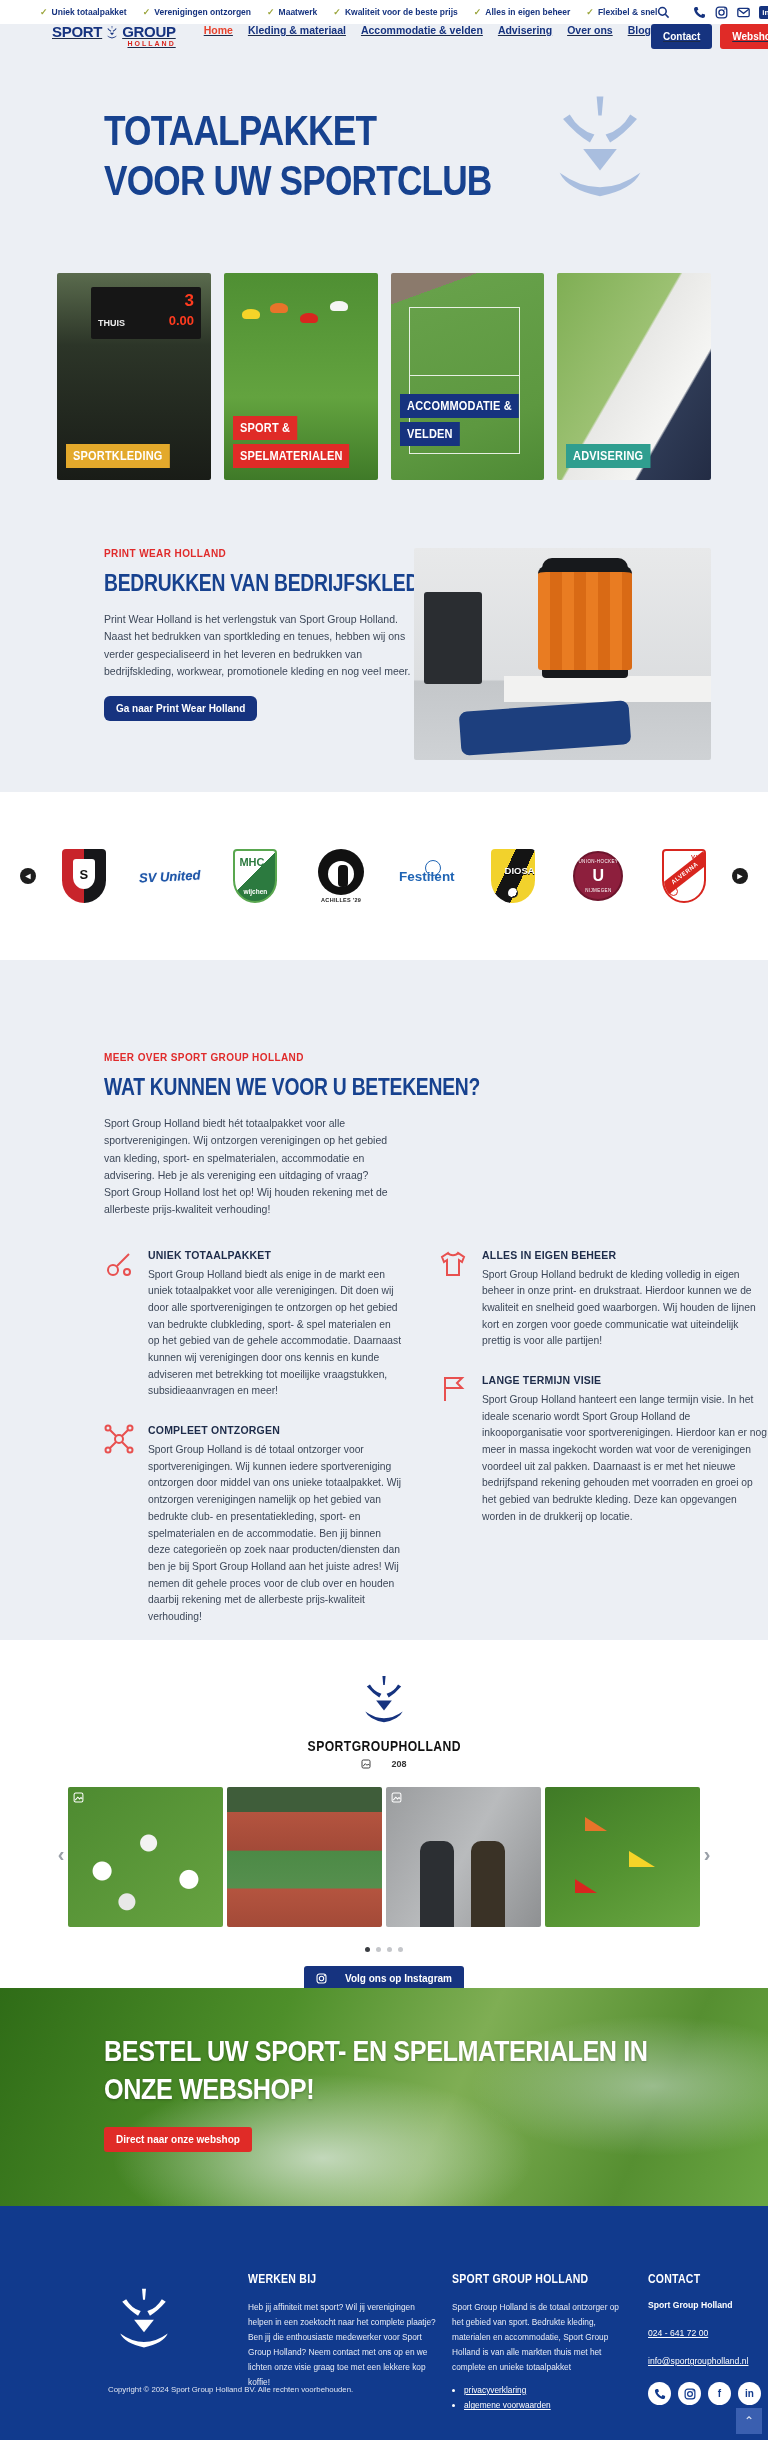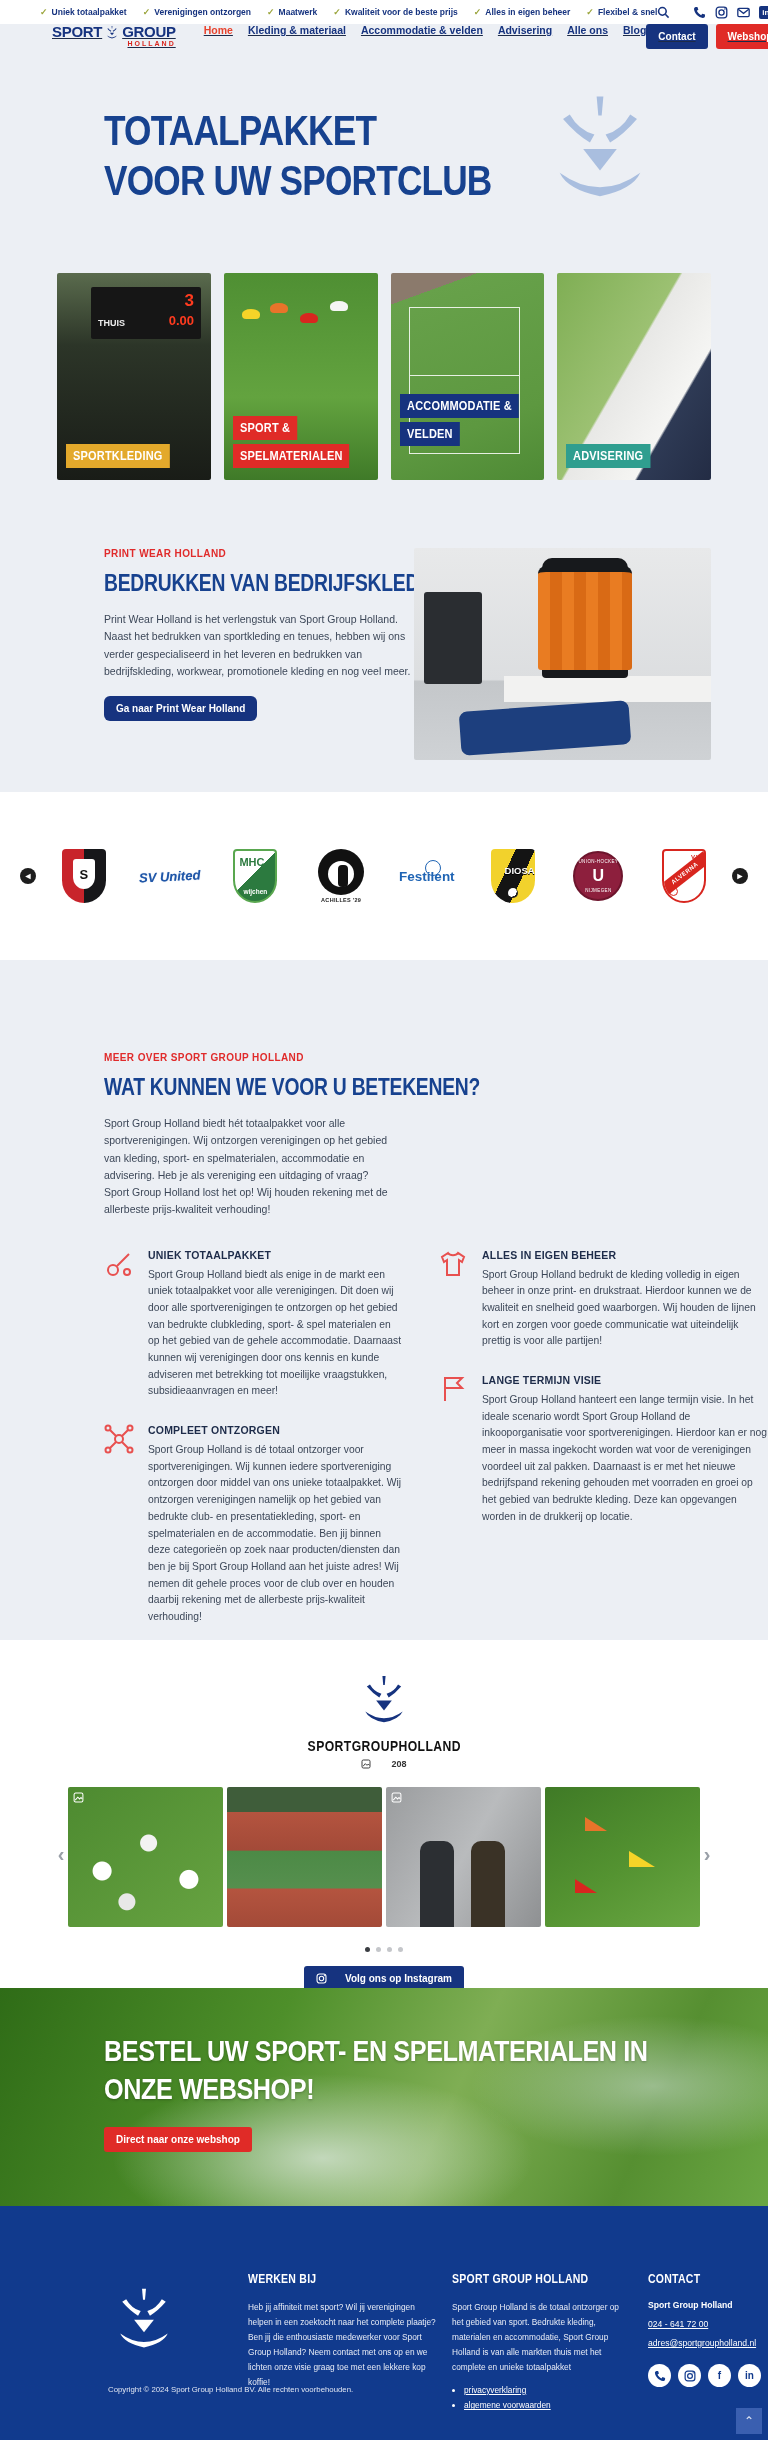--- a/index.html
+++ b/index.html
@@ -149,21 +149,21 @@
   .footer { height:234px; background:#113a8d; color:#fff; position:relative; padding:66px 56px 0; display:grid; grid-template-columns:176px 188px 180px 1fr; column-gap:16px; }
   .f-logo { display:flex; justify-content:center; }
   .f-logo svg { width:66px; height:62px; color:#fff; margin-top:16px; }
   .fcol h4 { font-size:12.5px; font-weight:800; letter-spacing:0.3px; }
   .fcol h4 .cond { transform-origin:left; }
   .fcol p { font-size:8.3px; line-height:1.8; margin-top:14px; color:#e8ecf6; }
   .f-links { margin-top:8px; padding-left:12px; }
   .f-links li { font-size:8.3px; line-height:1.9; }
   .f-links a { color:#fff; text-decoration:underline; cursor:pointer; }
   .f-contact .c-name { font-size:8.6px; font-weight:800; margin-top:14px; }
-  .f-contact a { display:block; color:#fff; font-size:8.6px; text-decoration:underline; margin-top:9px; cursor:pointer; }
+  .f-contact a { display:block; color:#fff; font-size:8.6px; text-decoration:underline; margin-top:18px; cursor:pointer; }
   .f-socials { display:flex; gap:7px; margin-top:16px; }
   .f-soc { width:23px; height:23px; border-radius:50%; background:#fff; color:#113a8d; display:flex; align-items:center; justify-content:center; font-size:10px; font-weight:800; cursor:pointer; }
   .f-soc svg { width:12px; height:12px; }
   .copyright { position:absolute; left:108px; bottom:46px; font-size:7.8px; color:#dfe5f2; }
   .totop { position:absolute; right:6px; bottom:6px; width:26px; height:26px; background:#3a5fb0; color:#dfe5f2; display:flex; align-items:center; justify-content:center; font-size:12px; cursor:pointer; }
 </style>
 </head>
 <body>
 
 <svg width="0" height="0" style="position:absolute">
@@ -248,21 +248,21 @@
           </svg>
         <span>GROUP</span>
       </div>
       <div class="logo-sub">HOLLAND</div>
     </div>
     <nav class="nav">
       <a class="active">Home</a>
       <a>Kleding &amp; materiaal</a>
       <a>Accommodatie &amp; velden</a>
       <a>Advisering</a>
-      <a>Alle ons</a>
+      <a>Over ons</a>
       <a>Blog</a>
     </nav>
     <div class="hbtns">
       <a class="btn btn-navy">Contact</a>
       <a class="btn btn-red">Webshop</a>
     </div>
   </div>
 
   <div class="hero">
     <h1>
@@ -523,21 +523,21 @@
       <p>Sport Group Holland is de totaal ontzorger op het gebied van sport. Bedrukte kleding, materialen en accommodatie, Sport Group Holland is van alle markten thuis met het complete en unieke totaalpakket</p>
       <ul class="f-links">
         <li><a>privacyverklaring</a></li>
         <li><a>algemene voorwaarden</a></li>
       </ul>
     </div>
     <div class="fcol f-contact">
       <h4><span class="cond">CONTACT</span></h4>
       <div class="c-name">Sport Group Holland</div>
       <a>024 - 641 72 00</a>
-      <a>adres@sportgroupholland.nl</a>
+      <a>info@sportgroupholland.nl</a>
       <div class="f-socials">
         <span class="f-soc">
             <svg viewBox="0 0 15 15" fill="currentColor">
               <use href="#phone-glyph"></use>
             </svg>
           </span>
         <span class="f-soc">
             <svg viewBox="0 0 16 16">
               <use href="#ig-glyph"></use>
             </svg>

